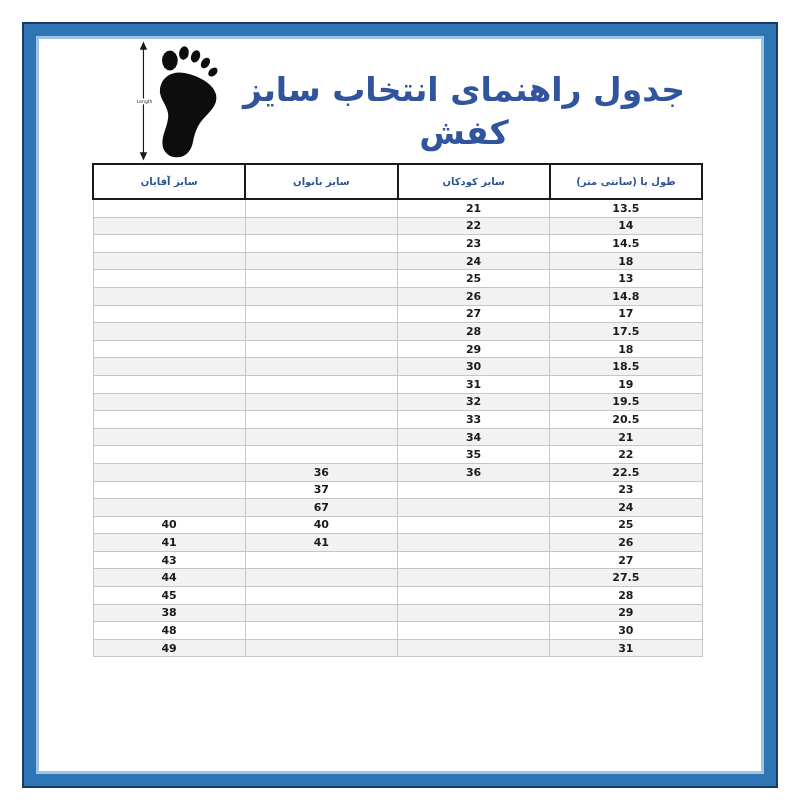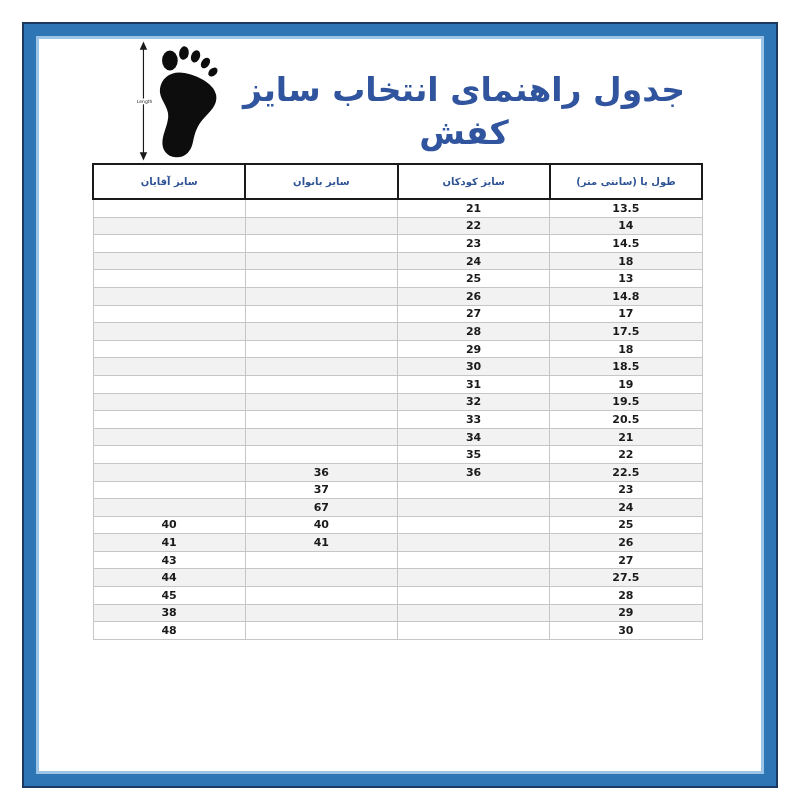--- a/index.html
+++ b/index.html
@@ -241,20 +241,26 @@
                   <td></td>
                   <td></td>
                   <td>29</td>
                 </tr>
                 <tr>
                   <td>48</td>
                   <td></td>
                   <td></td>
                   <td>30</td>
                 </tr>
+                <tr>
+                  <td>49</td>
+                  <td></td>
+                  <td></td>
+                  <td>31</td>
+                </tr>
               </tbody>
           </table>
 
         </div>
       </div>
     </div>
   </div>
 </div>
 
 </body></html>

